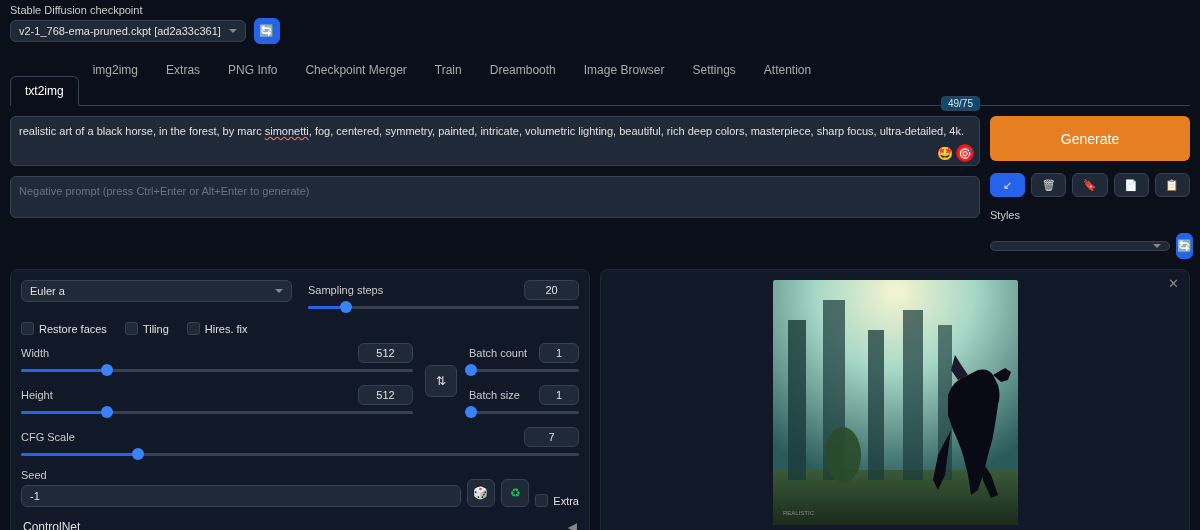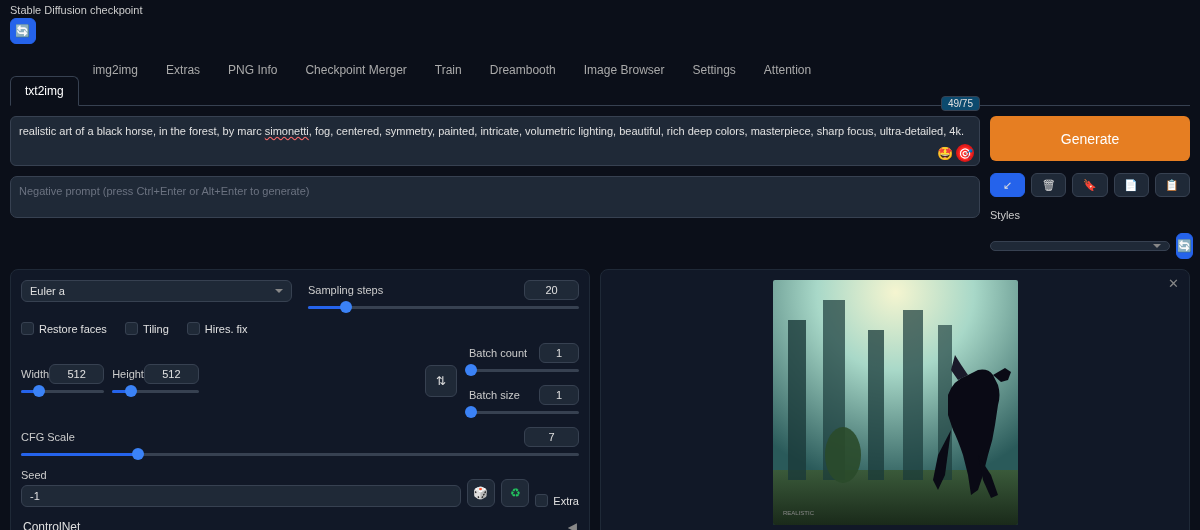--- a/index.html
+++ b/index.html
@@ -67,29 +67,30 @@
 .accordion-arrow { color: #888; }
 
 .close-x { position: absolute; top: 6px; right: 10px; color: #888; cursor: pointer; font-size: 13px; }
 .output-img { margin: 0 auto; width: 245px; height: 245px; border-radius: 2px; overflow: hidden; position: relative; }
 .thumb-row { display: flex; justify-content: center; margin-top: 6px; }
 .thumb { width: 26px; height: 26px; border: 2px solid #e67e22; border-radius: 3px; overflow: hidden; }
 
 .sampling-header { display: flex; justify-content: space-between; align-items: flex-end; }
 .batch-col { width: 110px; }
 .wh-grid { display: flex; gap: 8px; align-items: center; }
-.wh-left { flex: 1; display: flex; flex-direction: row; gap: 8px; }
+.wh-left { flex: 1; display: flex; flex-direction: column; gap: 8px; }
 </style>
 </head>
 <body>
 
 <div class="top-bar">
   <div>
     <div class="checkpoint-label">Stable Diffusion checkpoint</div>
     <div class="checkpoint-row">
+      <div class="dropdown">v2-1_768-ema-pruned.ckpt [ad2a33c361]</div>
       <div class="icon-btn blue">
         <span>🔄</span>
       </div>
     </div>
   </div>
 </div>
 
 <div class="tabs">
   <div class="tab active">txt2img</div>
   <div class="tab">img2img</div>
@@ -106,21 +107,21 @@
 <div class="main">
   <div class="left-col">
     <div class="prompt-area">
       <div class="token-counter">49/75</div>
       <div class="textarea" contenteditable="true" style=""><span>realistic art of a black horse, in the forest, by marc </span><span class="underline">simonetti</span><span>, fog, centered, symmetry, painted, intricate, volumetric lighting, beautiful, rich deep colors, masterpiece, sharp focus, ultra-detailed, 4k.</span></div>
       <div class="emoji-row">
         <span class="emoji">🤩</span>
         <span class="emoji red">🎯</span>
       </div>
     </div>
-    <textarea class="textarea" style="min-height: 36px; border-radius: 7px;" placeholder="Negative prompt (press Ctrl+Enter or Alt+Enter to generate)"></textarea>
+    <textarea class="textarea" style="min-height: 36px;" placeholder="Negative prompt (press Ctrl+Enter or Alt+Enter to generate)"></textarea>
   </div>
   <div class="right-col">
     <button class="generate-btn">Generate</button>
     <div class="small-btns">
       <div class="small-btn active">↙</div>
       <div class="small-btn">🗑</div>
       <div class="small-btn">🔖</div>
       <div class="small-btn">📄</div>
       <div class="small-btn">📋</div>
     </div>

